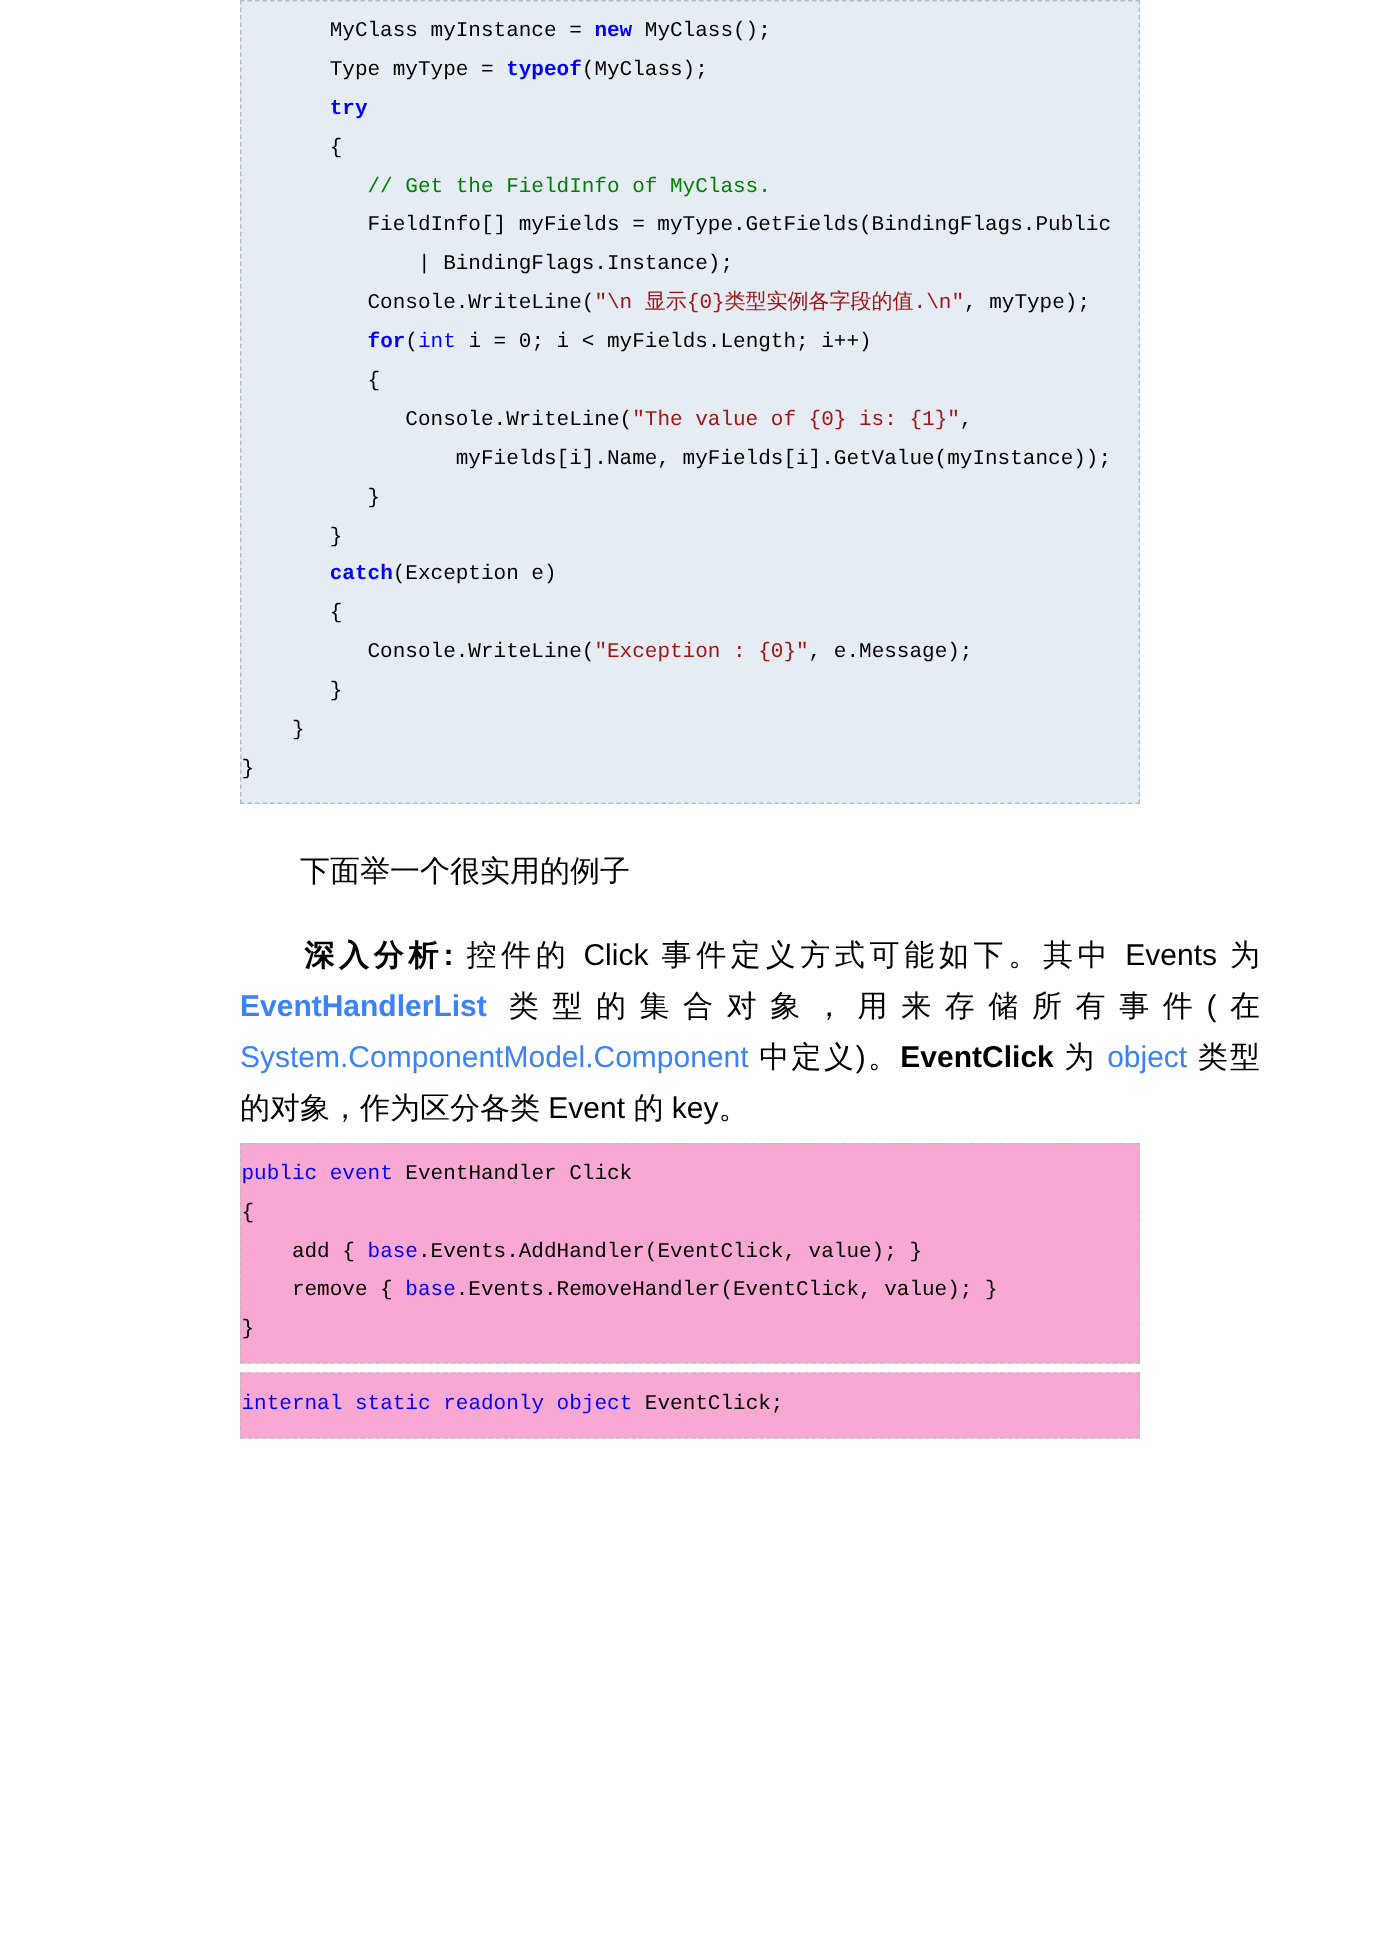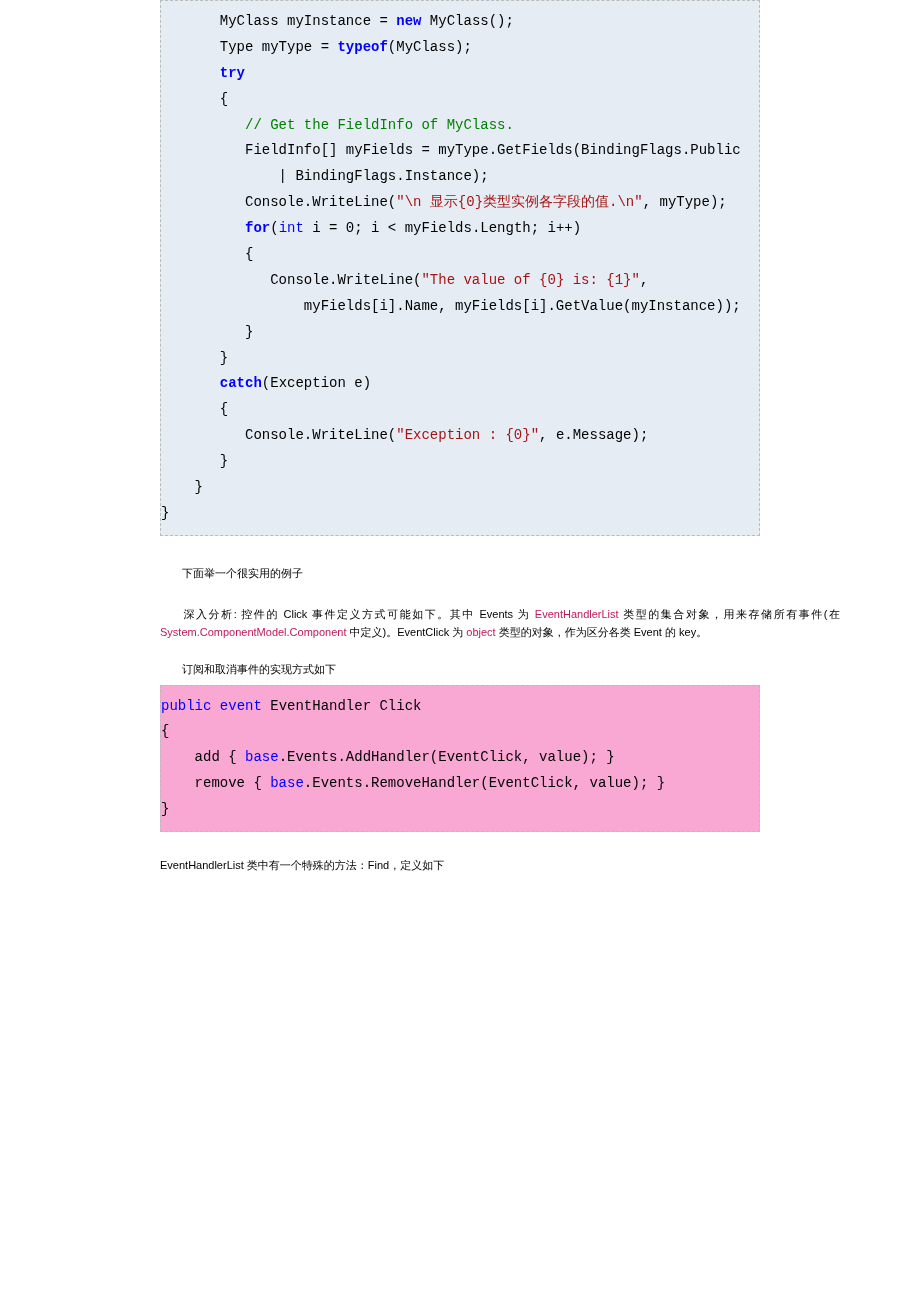--- a/index.html
+++ b/index.html
@@ -28,34 +28,34 @@
   }
   .code-blue { background: #e6ecf4; }
   .code-yellow { background: #f9a8d4; }
   .kw { color: #0000ff; font-weight: bold; }
   .kw-nb { color: #0000ff; }
   .str  { color: #a31515; }
   .comment { color: #008000; }
   .text-block {
     margin: 0;
     padding: 22px 80px 0 160px;
-    font-size: 11px;
+    font-size: 20px;
     line-height: 1.7;
     color: #000;
     text-align: justify;
   }
   .text-block.lead {
     padding-top: 28px;
   }
   .double-indent {
     display: inline-block;
     width: 2em;
   }
-  .bold { font-weight: normal; }
-  .red { color: #be185d; margin-top: 23px; }
+  .bold { font-weight: bold; }
+  .red { color: #3b82f6; margin-top: 23px; }
   .code-wrap {
     margin: 6px 160px 0 160px;
   }
 </style>
 </head>
 <body>
 
 <div class="page">
 
 <div class="code-wrap" style="margin-top:0;">
@@ -79,27 +79,28 @@
 <span>       }</span>
 <span>    }</span>
 <span>}</span></pre>
 </div>
 
 <p class="text-block lead"><span class="double-indent"></span><span>下面举一个很实用的例子</span></p>
 
 
 <p class="text-block"><span class="double-indent"></span><span class="bold">深入分析: </span><span>控件的 Click 事件定义方式可能如下。其中 Events 为 </span><span class="bold red">EventHandlerList</span><span> 类型的集合对象，用来存储所有事件(在 </span><span class="red">System.ComponentModel.Component</span><span> 中定义)。</span><span class="bold">EventClick</span><span> 为 </span><span class="red">object</span><span> 类型的对象，作为区分各类 Event 的 key。</span></p>
 
-<p class="text-block" style="padding-top:18px;"><span class="double-indent"></span><span>订阅和取消事件的实现方式如下</span></p>
 
 <div class="code-wrap">
 <pre class="code-block code-yellow"><span><span class="kw-nb">public</span><span> </span><span class="kw-nb">event</span><span> EventHandler Click</span></span>
 <span>{</span>
 <span><span>    add { </span><span class="kw-nb">base</span><span>.Events.AddHandler(EventClick, value); }</span></span>
 <span><span>    remove { </span><span class="kw-nb">base</span><span>.Events.RemoveHandler(EventClick, value); }</span></span>
 <span>}</span></pre>
 </div>
 
 
+<div class="code-wrap">
+<pre class="code-block code-yellow"><span><span class="kw-nb">internal</span><span> </span><span class="kw-nb">static</span><span> </span><span class="kw-nb">readonly</span><span> </span><span class="kw-nb">object</span><span> EventClick;</span></span></pre>
+</div>
 
-<p class="text-block" style="padding-top:24px;"><span>  EventHandlerList 类中有一个特殊的方法：</span><span class="bold">Find</span><span>，定义如下</span></p>
 
 </div>
 
 </body></html>

